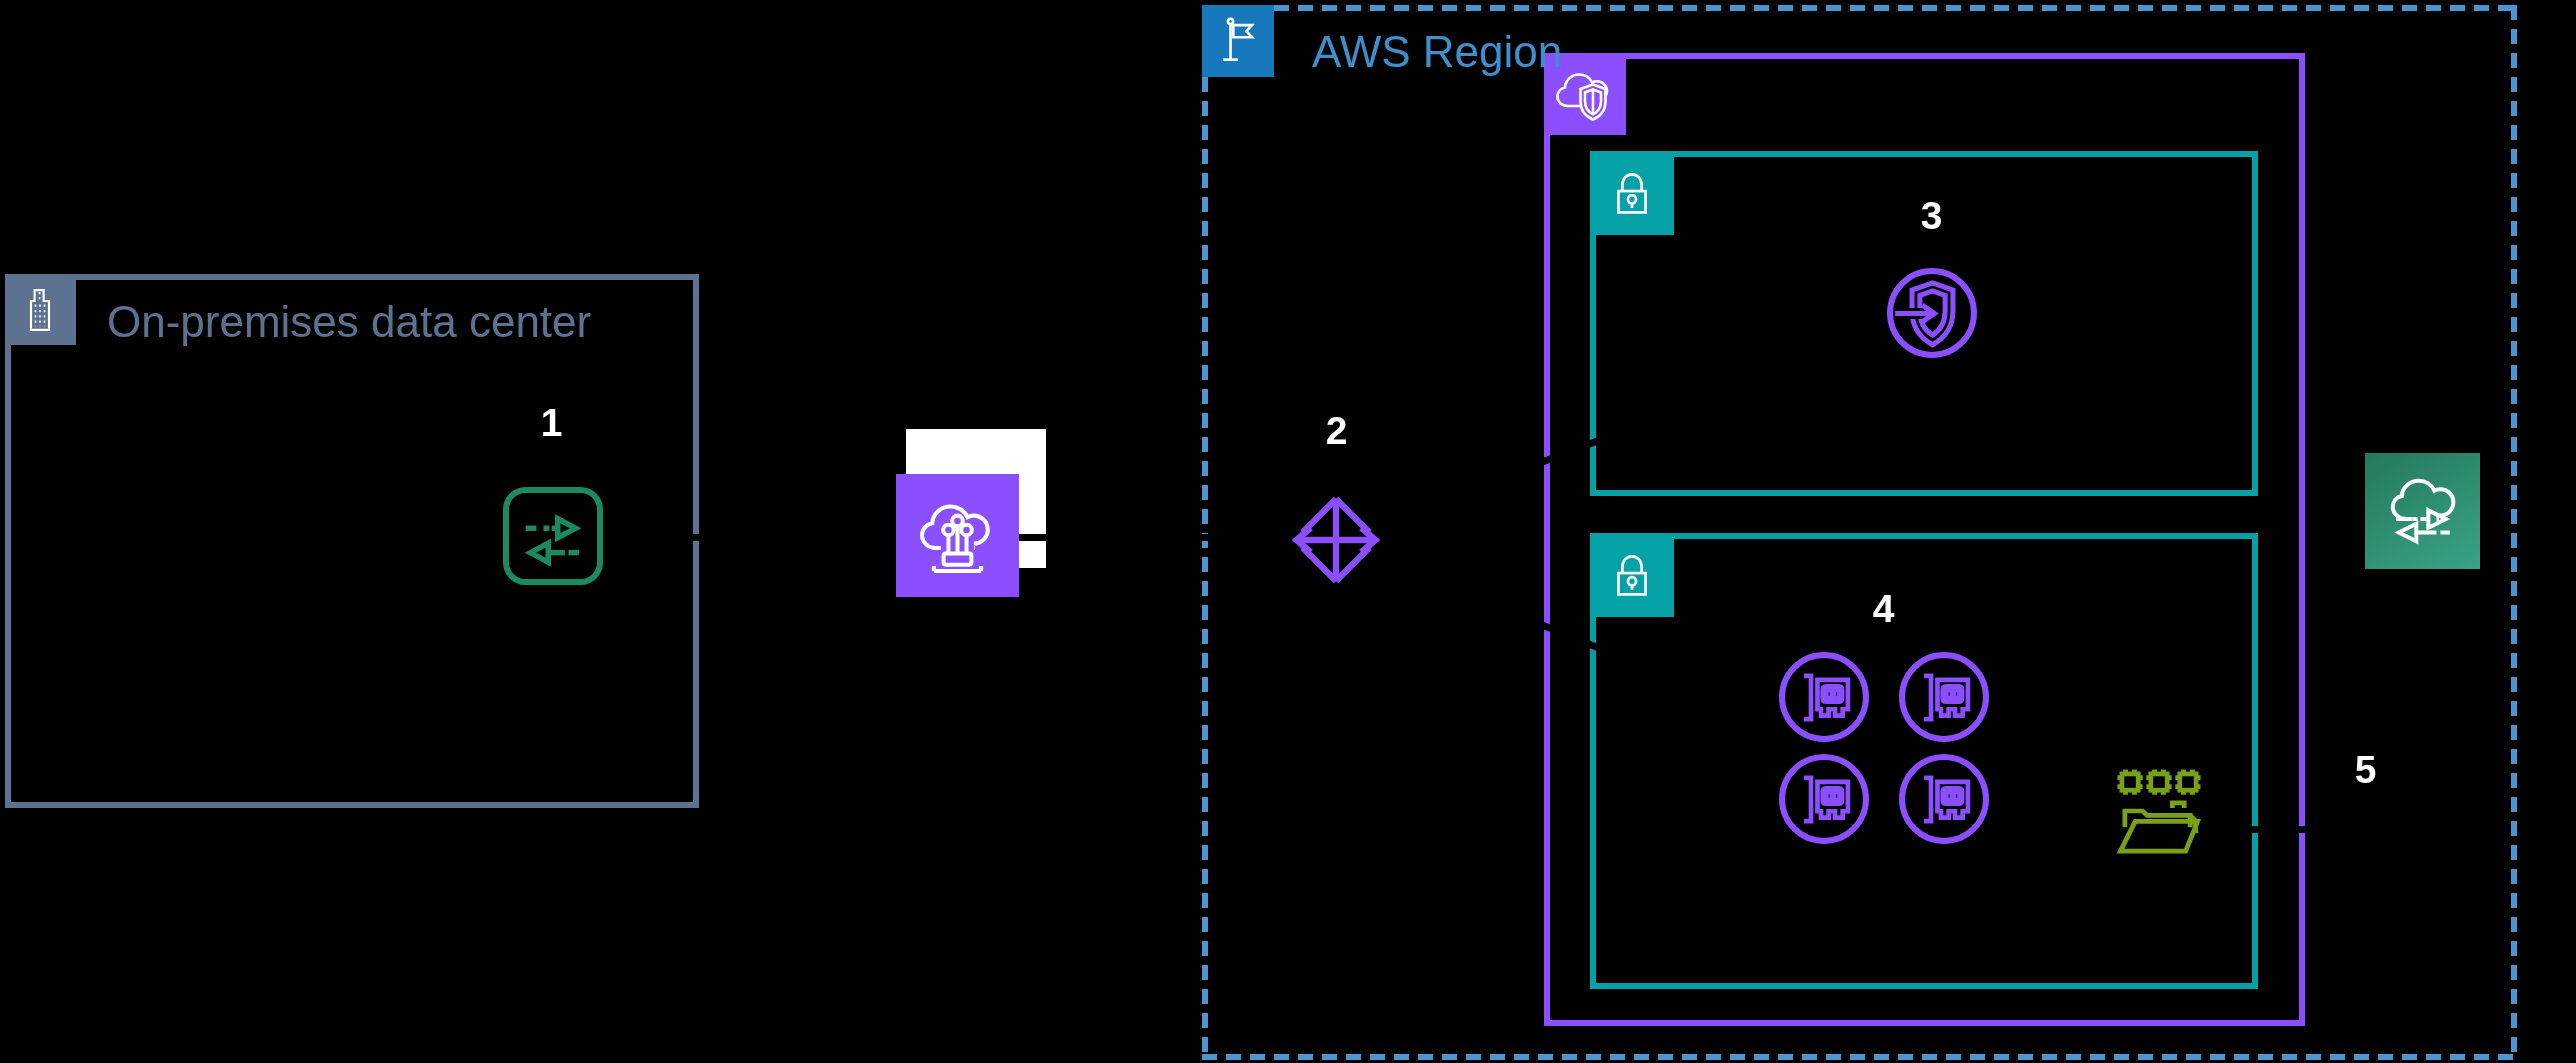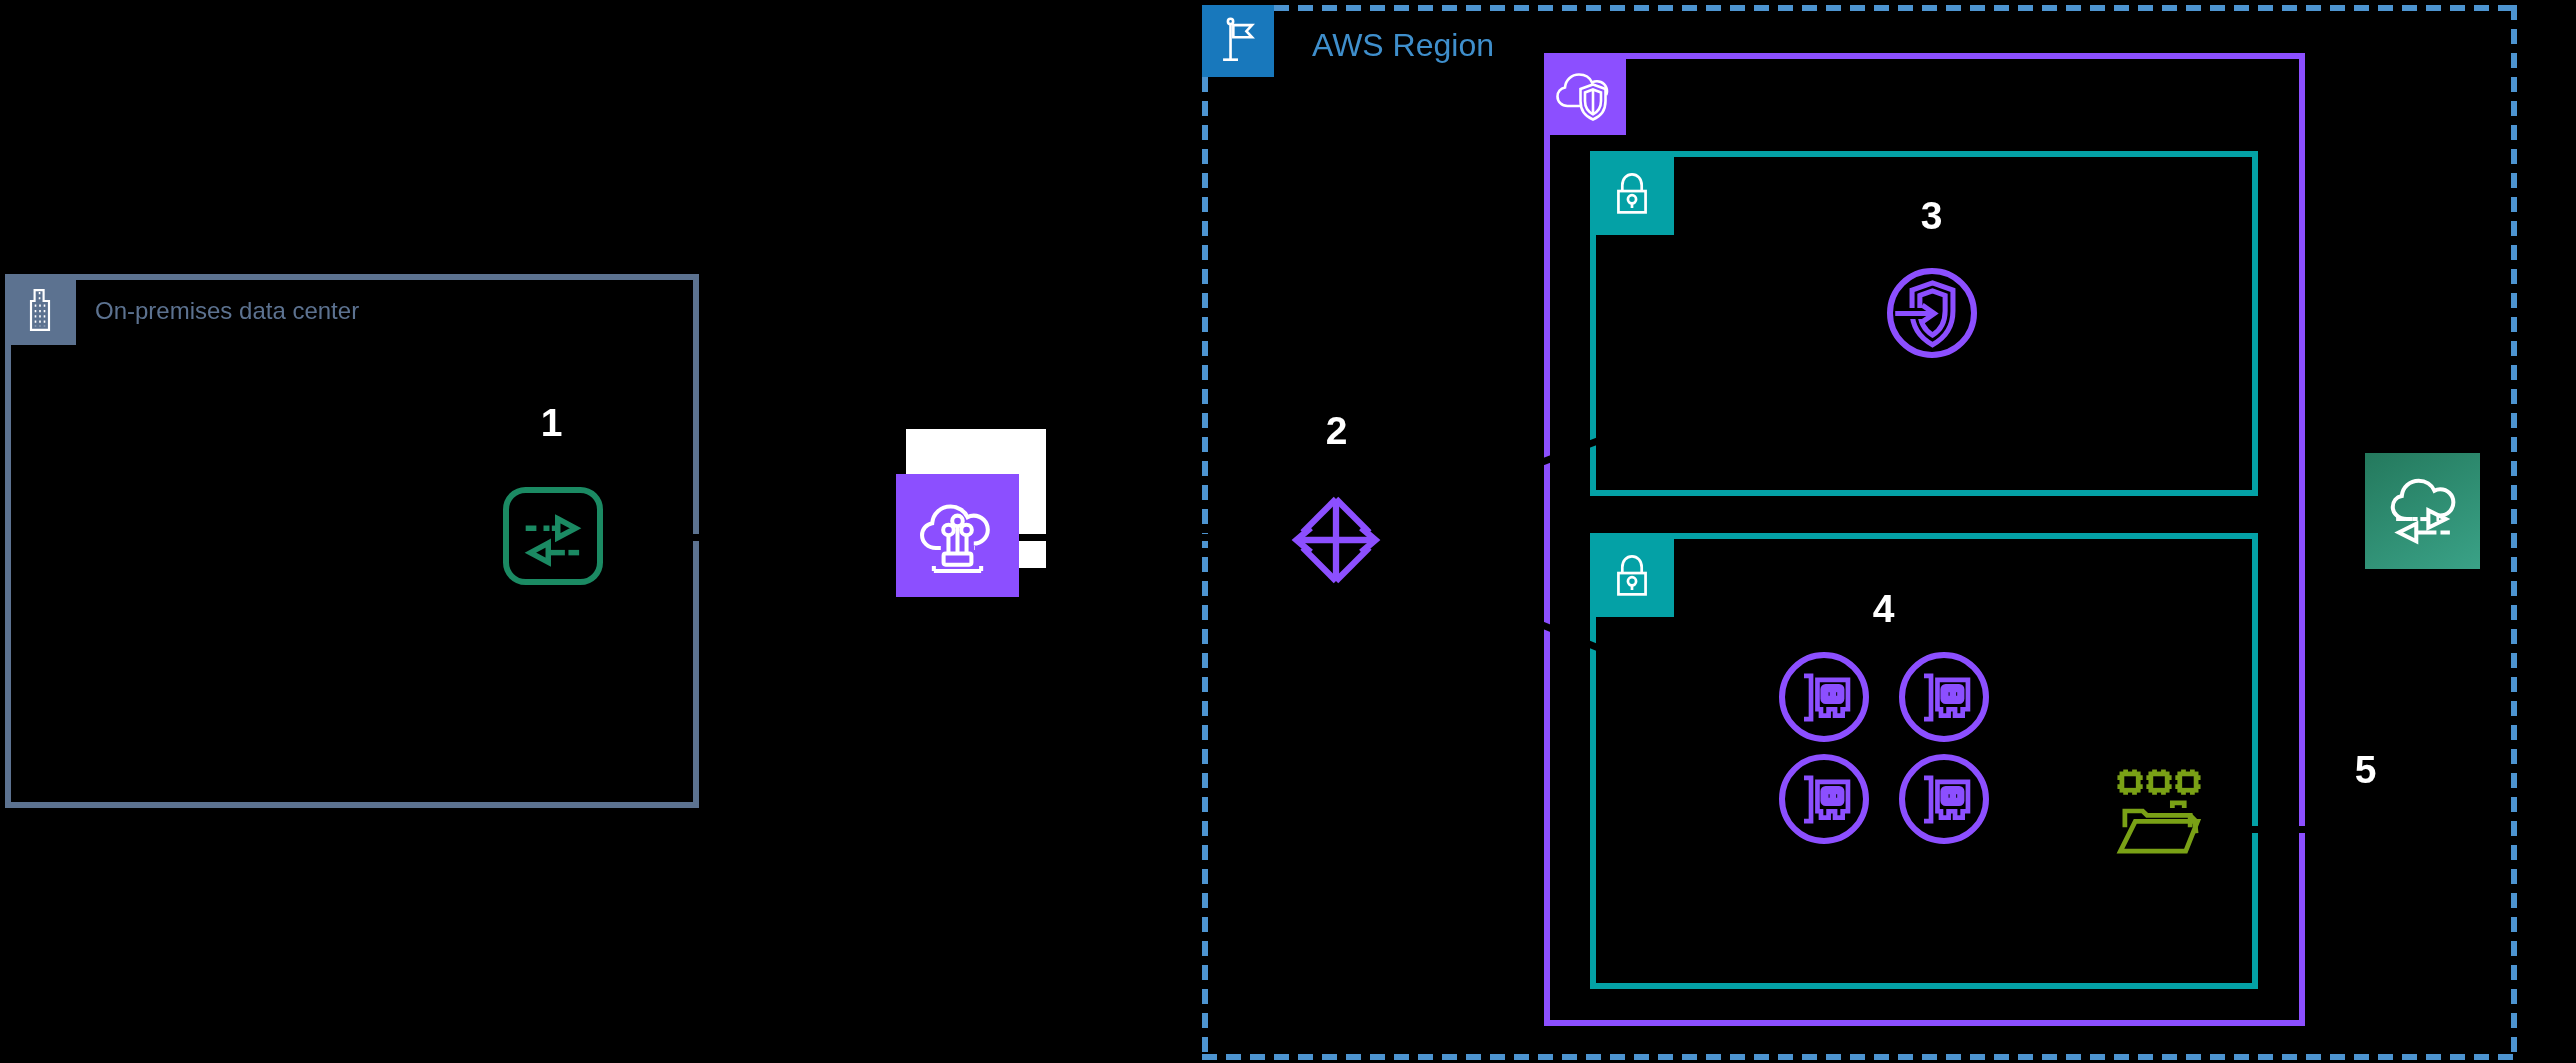--- a/index.html
+++ b/index.html
@@ -20,22 +20,22 @@
   .subnet2-box{left:1590px;top:533px;width:668px;height:456px;border:6px solid #04A1A6;}
   
   .corner{z-index:3;display:flex;align-items:center;justify-content:center;}
   .onprem-corner{left:4.7px;top:274px;width:71px;height:71px;background:#5C7290;}
   .flag-corner{left:1202px;top:4.7px;width:72px;height:72px;background:#1878BC;}
   .vpc-corner{left:1544px;top:53px;width:82px;height:82px;background:#8C4FFF;}
   .sn1-corner{left:1590px;top:151px;width:84px;height:84px;background:#04A1A6;}
   .sn2-corner{left:1590px;top:533px;width:84px;height:84px;background:#04A1A6;}
   
   .lbl{z-index:4;white-space:nowrap;}
-  .onprem-title{left:95px;top:297px;font-size:24px;color:#5C7290;}
-  .region-title{left:1312px;top:27px;font-size:32px;color:#3F8FCC;}
+  .onprem-title{left:107px;top:297px;font-size:44px;color:#5C7290;}
+  .region-title{left:1312px;top:27px;font-size:44px;color:#3F8FCC;}
   .num{z-index:4;width:47px;text-align:center;font-size:39px;font-weight:bold;color:#fff;line-height:45px;}
   .num1{left:528px;top:400px;} .num2{left:1313px;top:408px;} .num3{left:1908px;top:193px;}
   .num4{left:1860px;top:586px;} .num5{left:2342px;top:747px;}
   
   .line{z-index:2;background:#000;}
   .line1{left:598px;top:534px;width:696px;height:6.5px;}
   .line2{left:1336px;top:537px;width:637px;height:6.5px;transform:rotate(-20.85deg);transform-origin:0 50%;}
   .line3{left:1336px;top:537px;width:591px;height:6.5px;transform:rotate(22.25deg);transform-origin:0 50%;}
   .line4a{left:2192px;top:826px;width:232px;height:6.5px;}
   .line4b{left:2420px;top:570px;width:6.5px;height:262px;}

